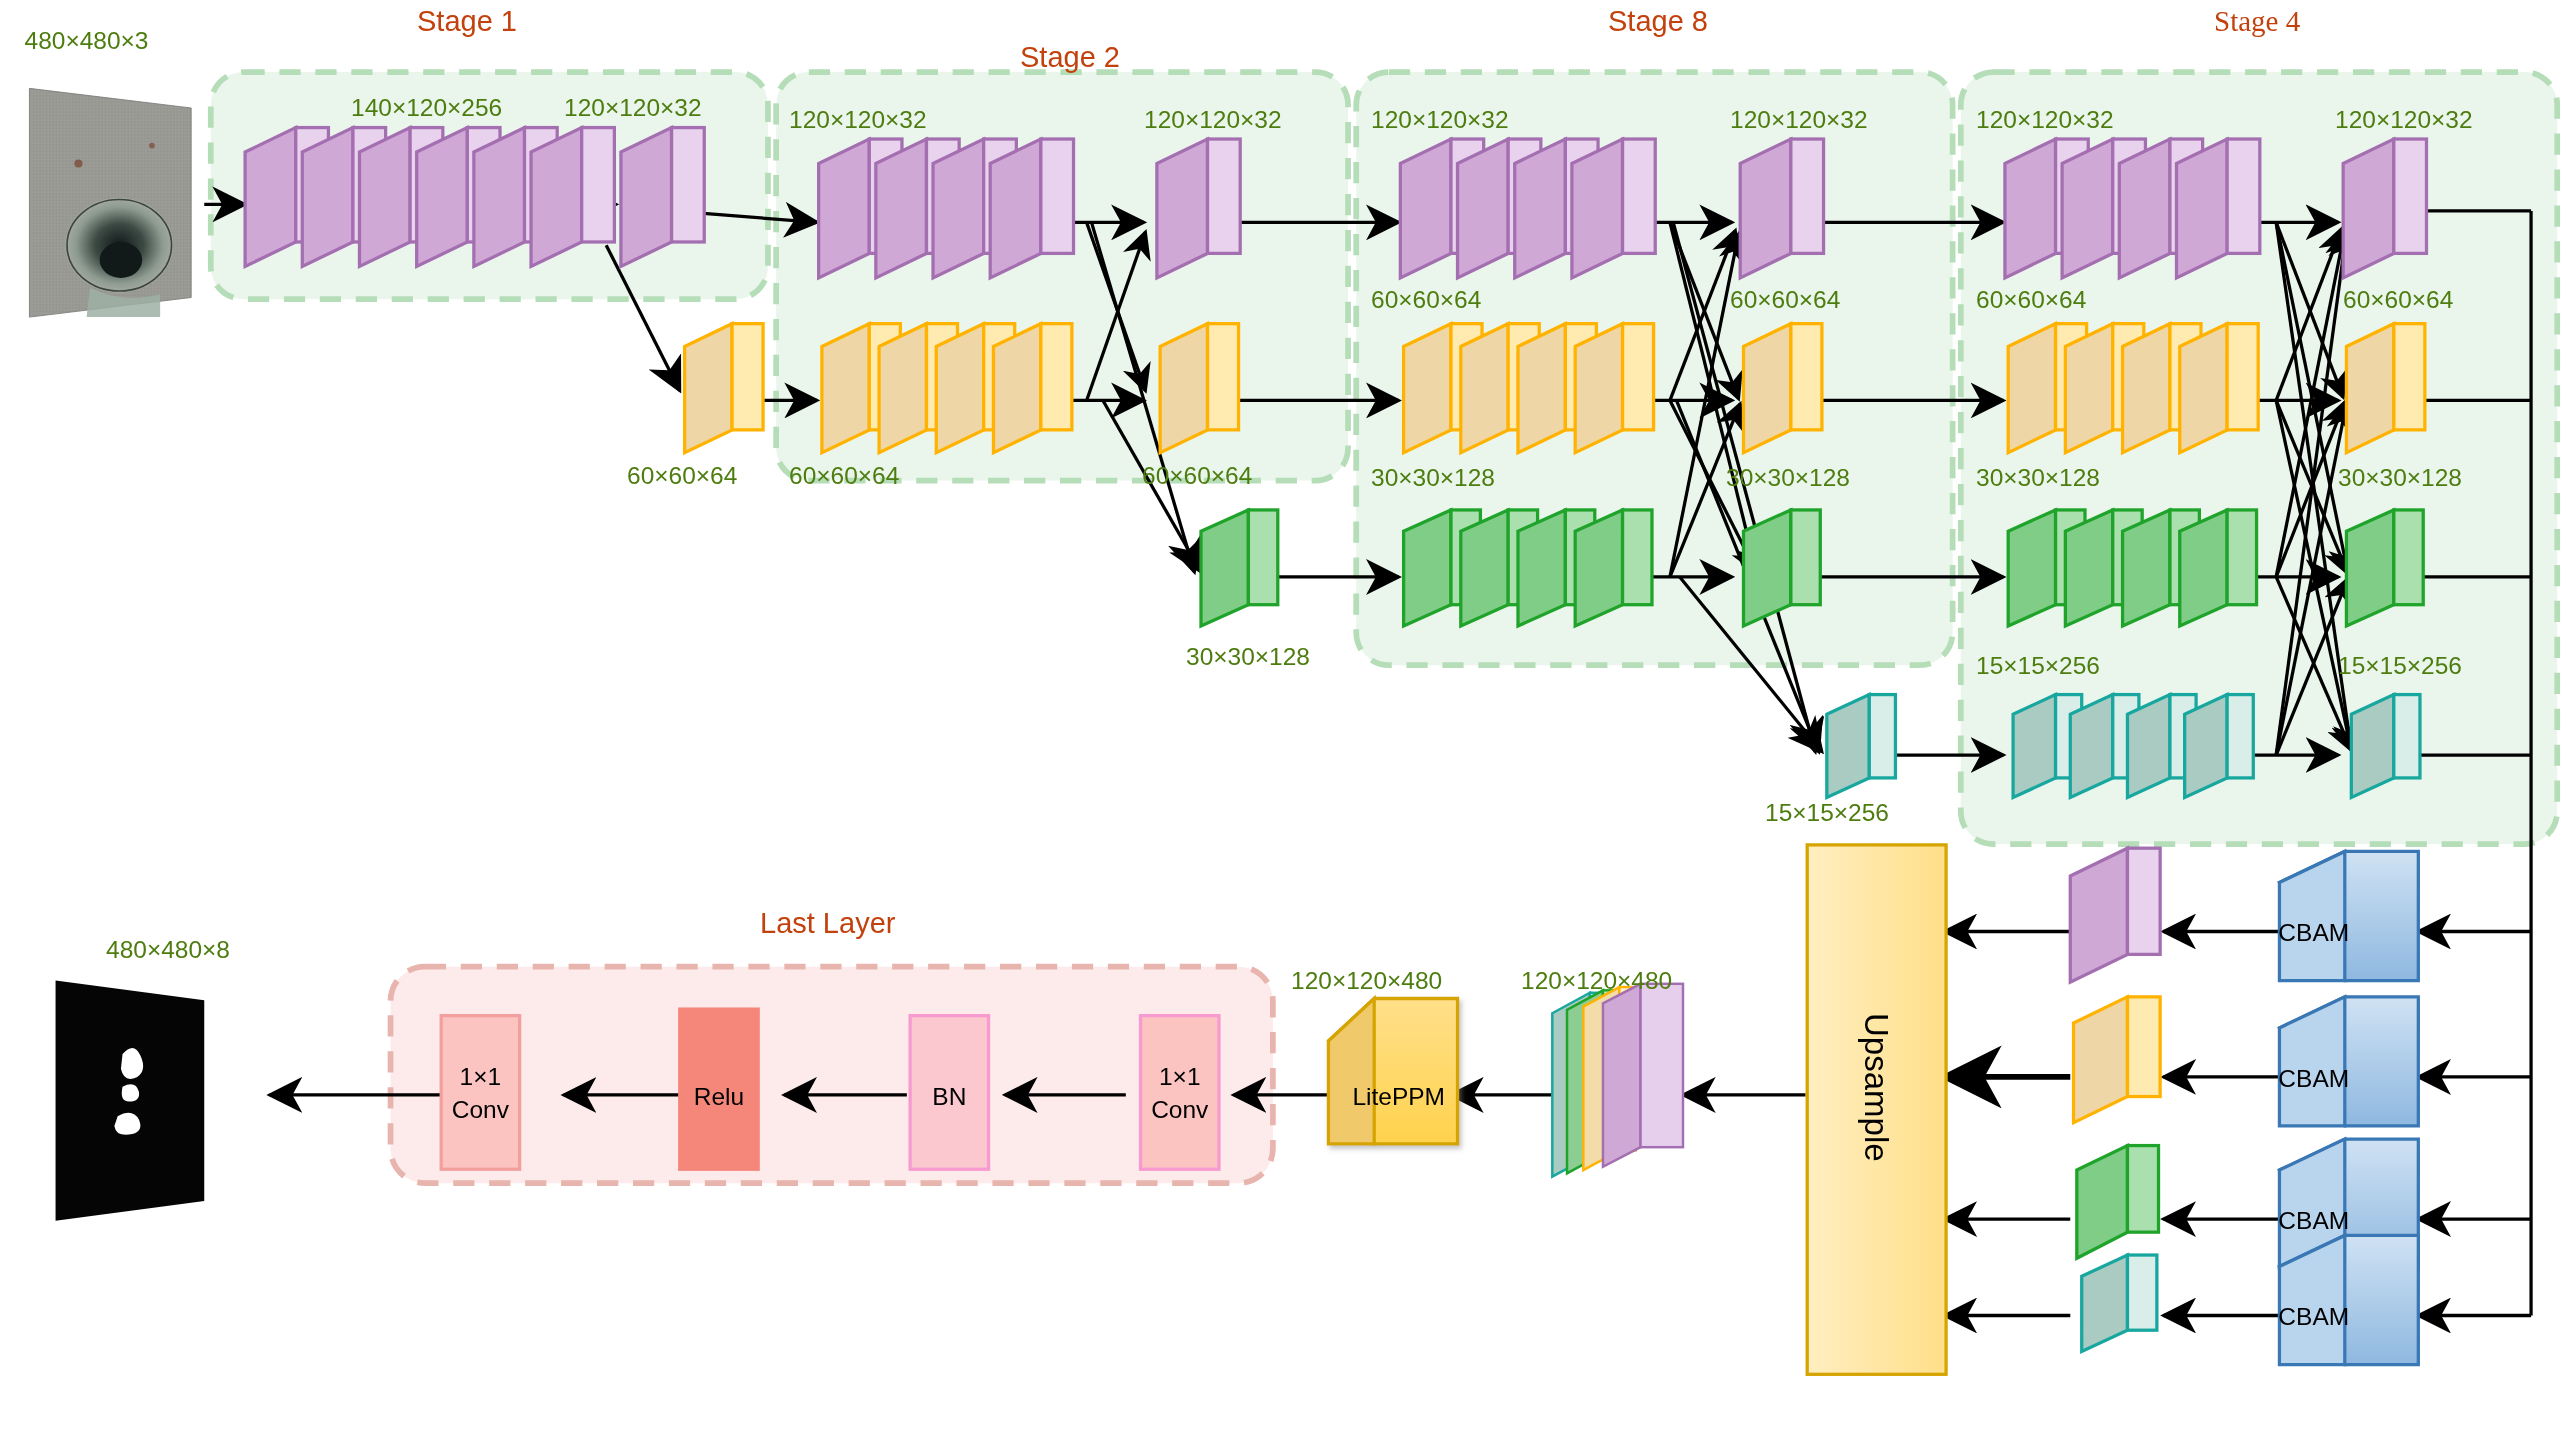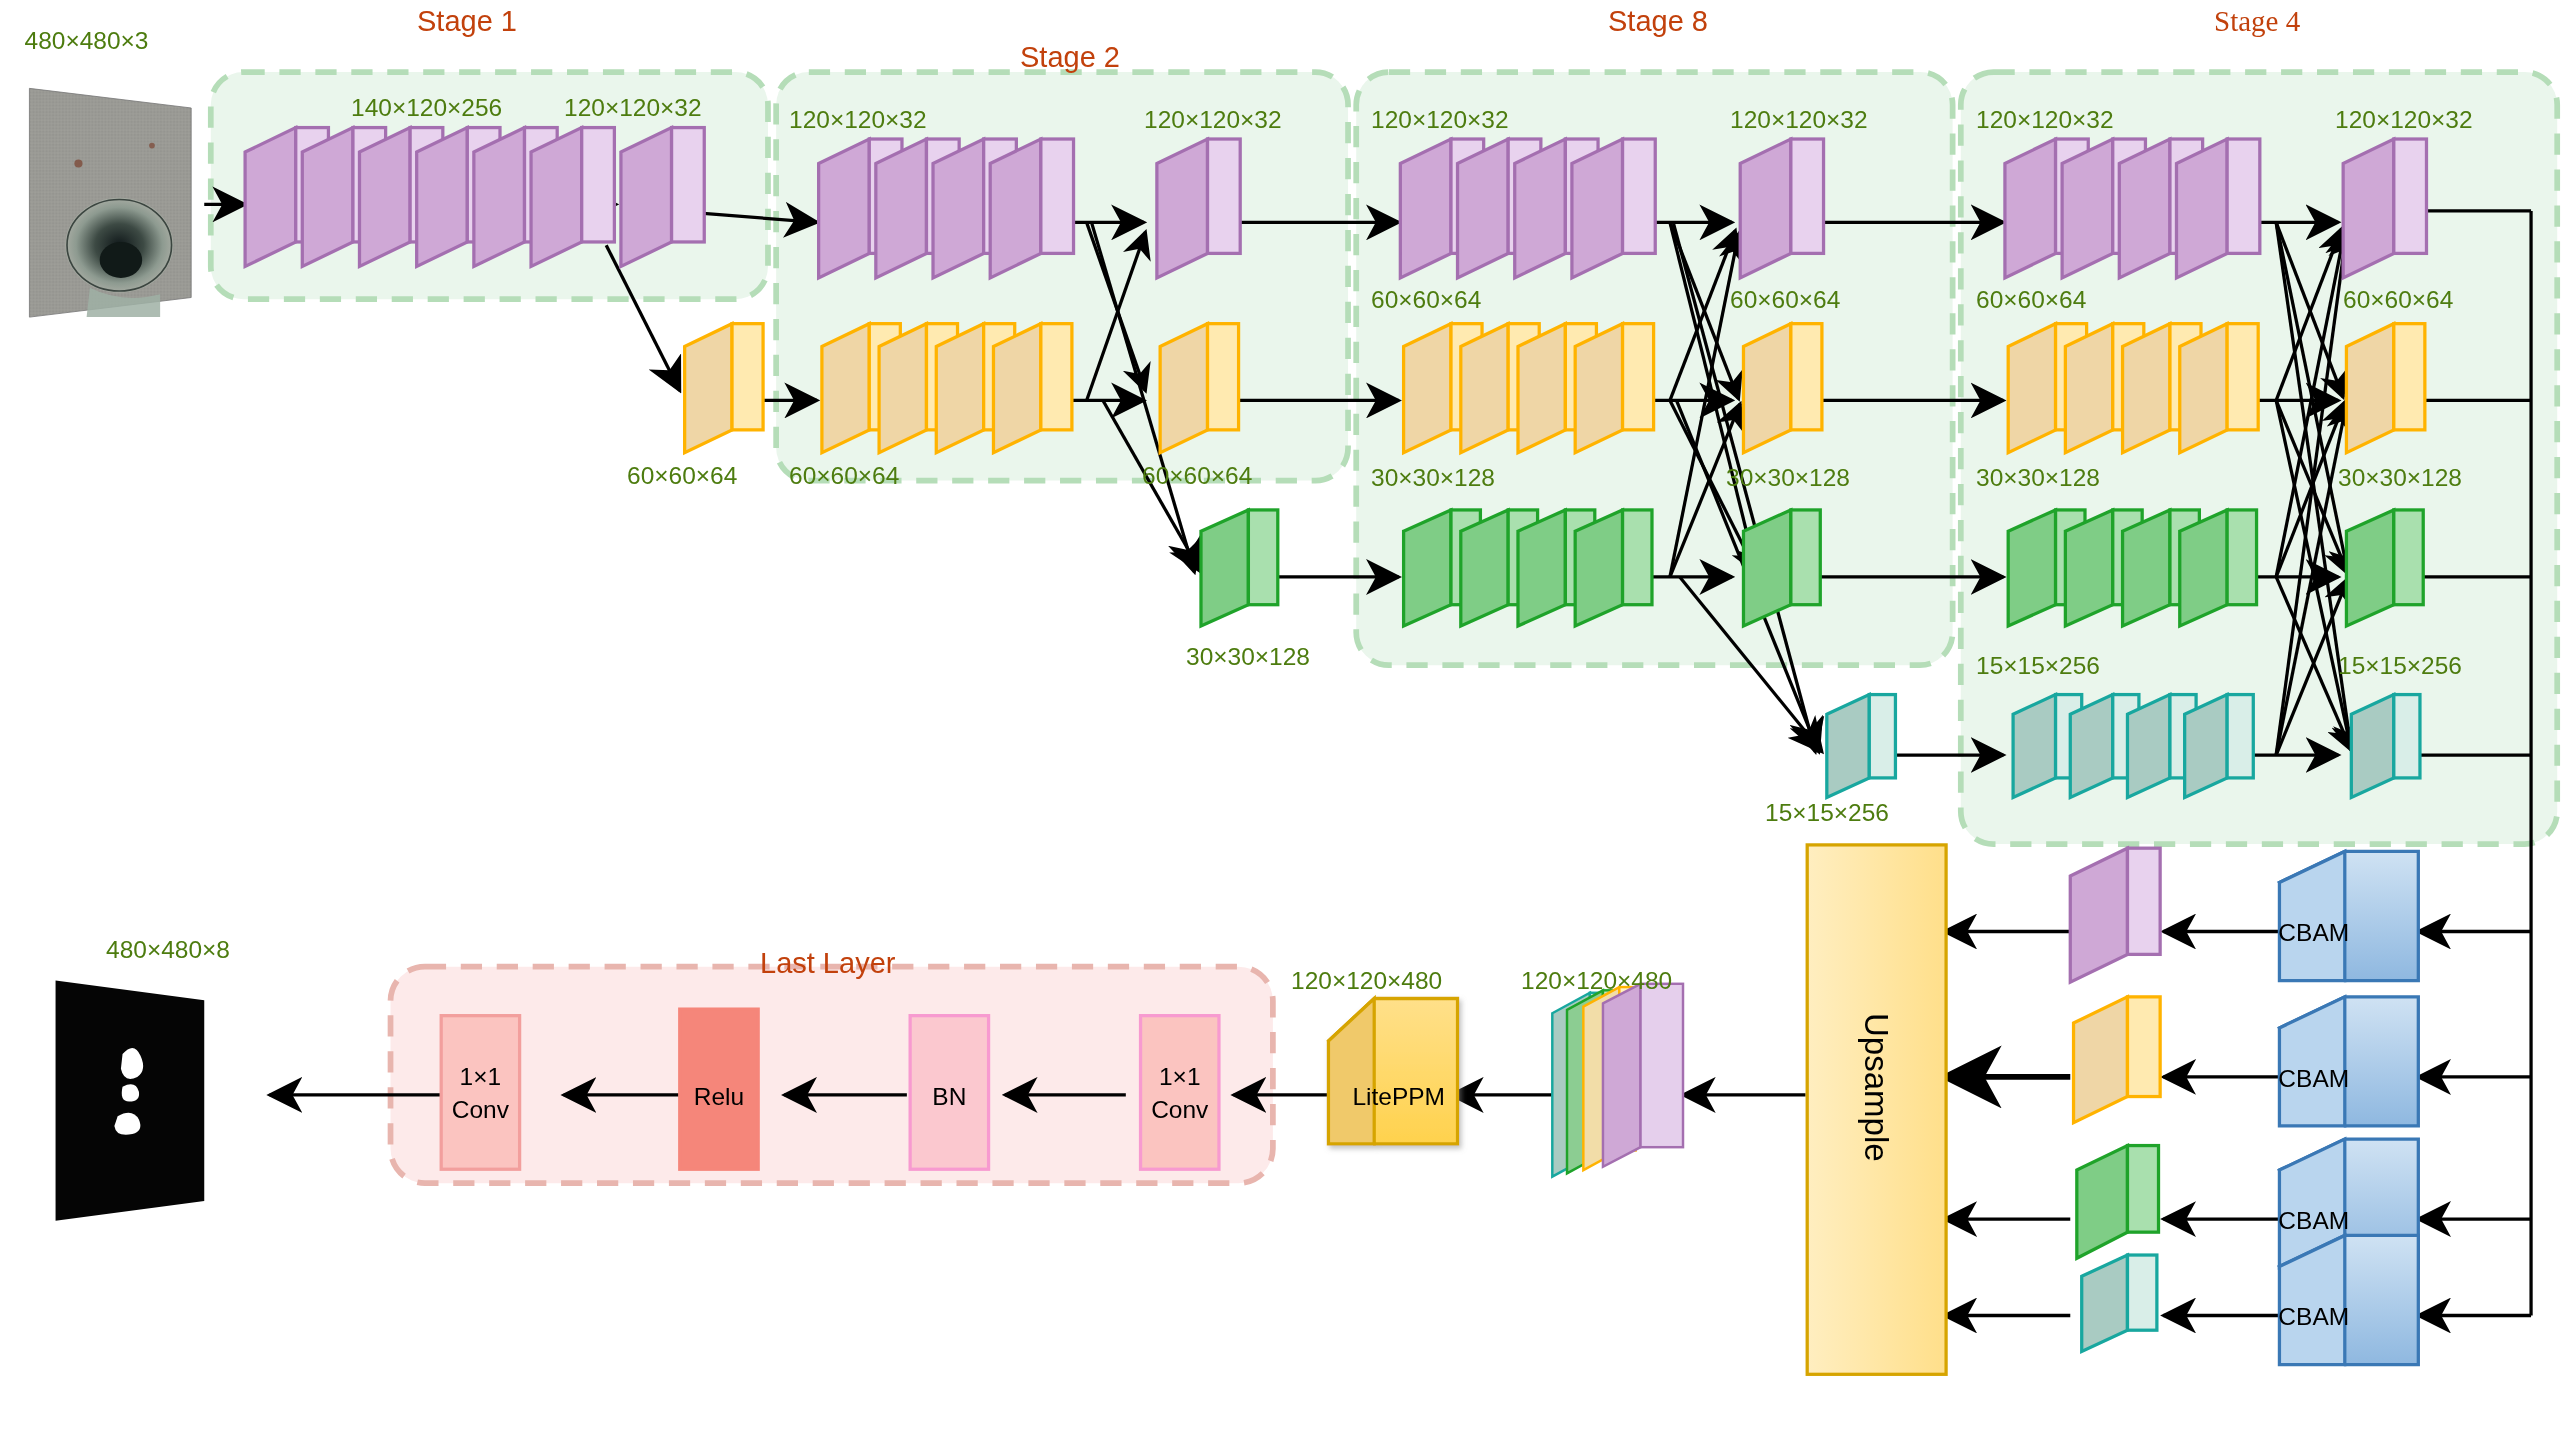--- a/index.html
+++ b/index.html
@@ -540,21 +540,21 @@
     </g>
   </svg>
 
   <div class="lbl" style="left:24.5px;top:29px;">480×480×3</div>
   <div class="lbl" style="left:106px;top:938px;">480×480×8</div>
 
   <div class="stagetitle" style="left:417px;top:4.9px;">Stage 1</div>
   <div class="stagetitle" style="left:1020px;top:4.9px;margin-top:36px;">Stage 2</div>
   <div class="stagetitle" style="left:1608px;top:4.9px;">Stage 8</div>
   <div class="stagetitle" style="left:2214px;top:4.9px;font-family:Liberation Serif, serif;">Stage 4</div>
-  <div class="stagetitle" style="left:760px;top:907px;margin-top:40px;">Last Layer</div>
+  <div class="stagetitle" style="left:760px;top:907px;">Last Layer</div>
 
   <div class="lbl" style="left:351px;top:96px;">140×120×256</div>
   <div class="lbl" style="left:564px;top:96px;">120×120×32</div>
   <div class="lbl" style="left:627px;top:464px;">60×60×64</div>
 
   <div class="lbl" style="left:789px;top:108px;">120×120×32</div>
   <div class="lbl" style="left:1144px;top:108px;">120×120×32</div>
   <div class="lbl" style="left:789px;top:464px;">60×60×64</div>
   <div class="lbl" style="left:1142px;top:464px;">60×60×64</div>
   <div class="lbl" style="left:1186px;top:645px;">30×30×128</div>

